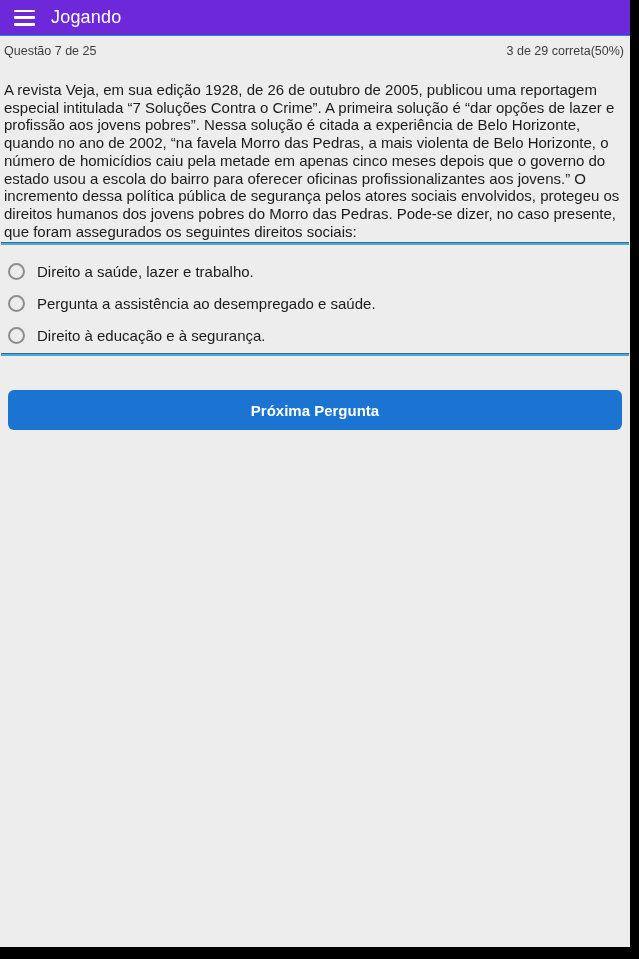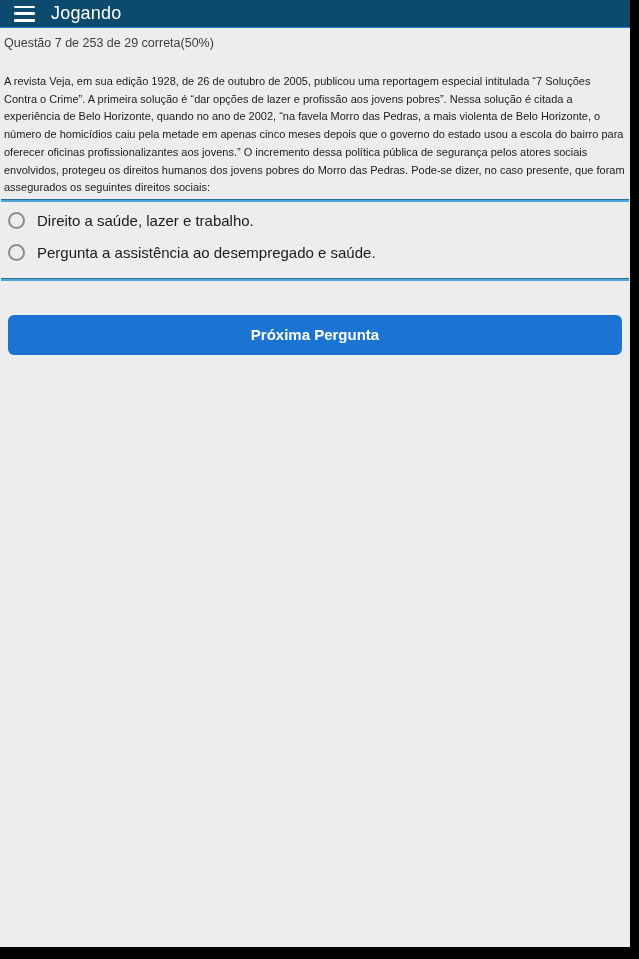--- a/index.html
+++ b/index.html
@@ -15,61 +15,61 @@
   }
   .screen {
     position:absolute; top:0; left:0;
     width:630px; height:947px;
     background:#EDEDED;
     overflow:hidden;
   }
 
   
   .appbar {
-    height:28px;
-    background:#0c4a6e;
+    height:36px;
+    background:#6d28d9;
     border-bottom:1px solid #1E84D6;
     display:flex; align-items:center;
     padding-left:14px;
   }
   .hamburger {
     width:21px; height:16px;
     display:flex; flex-direction:column; justify-content:space-between;
     cursor:pointer;
   }
   .hamburger span { display:block; height:2.5px; background:#fff; border-radius:1px; }
   .appbar-title {
     color:#fff; font-size:18px; margin-left:16px; letter-spacing:0.2px;
   }
 
   
   .status-row {
-    display:flex; align-items:flex-start;
+    display:flex; justify-content:space-between; align-items:flex-start;
     padding:8px 6px 0 4px;
     font-size:12.5px; color:#3d3d3d;
     height:32px;
   }
 
   
   .question-text {
     margin:13px 5px 0 4px;
-    font-size:11px; line-height:17.7px;
+    font-size:15px; line-height:17.7px;
     color:#1b1b1b;
   }
   .divider {
     height:3px;
     margin:2px 1px 0 1px;
     background:#4FA6D8;
     border-top:1px solid #2D6D96;
   }
 
   
   .options { margin-top:10px; }
   .option-row {
-    display:flex; 
+    display:flex; align-items:center;
     height:32px;
     padding-left:8px;
     cursor:pointer;
   }
   .radio {
     width:17px; height:17px;
     border:2px solid #8e8e8e;
     border-radius:50%;
     background:transparent;
     flex:0 0 auto;
@@ -116,20 +116,24 @@
 
     <div class="options">
       <div class="option-row">
         <span class="radio"></span>
         <span class="option-label">Direito a saúde, lazer e trabalho.</span>
       </div>
       <div class="option-row">
         <span class="radio"></span>
         <span class="option-label">Pergunta a assistência ao desempregado e saúde.</span>
       </div>
+      <div class="option-row">
+        <span class="radio"></span>
+        <span class="option-label">Direito à educação e à segurança.</span>
+      </div>
     </div>
 
     <div class="divider"></div>
 
     <div class="button-wrap">
       <button class="next-button">Próxima Pergunta</button>
     </div>
 
   </div>
 </div>

